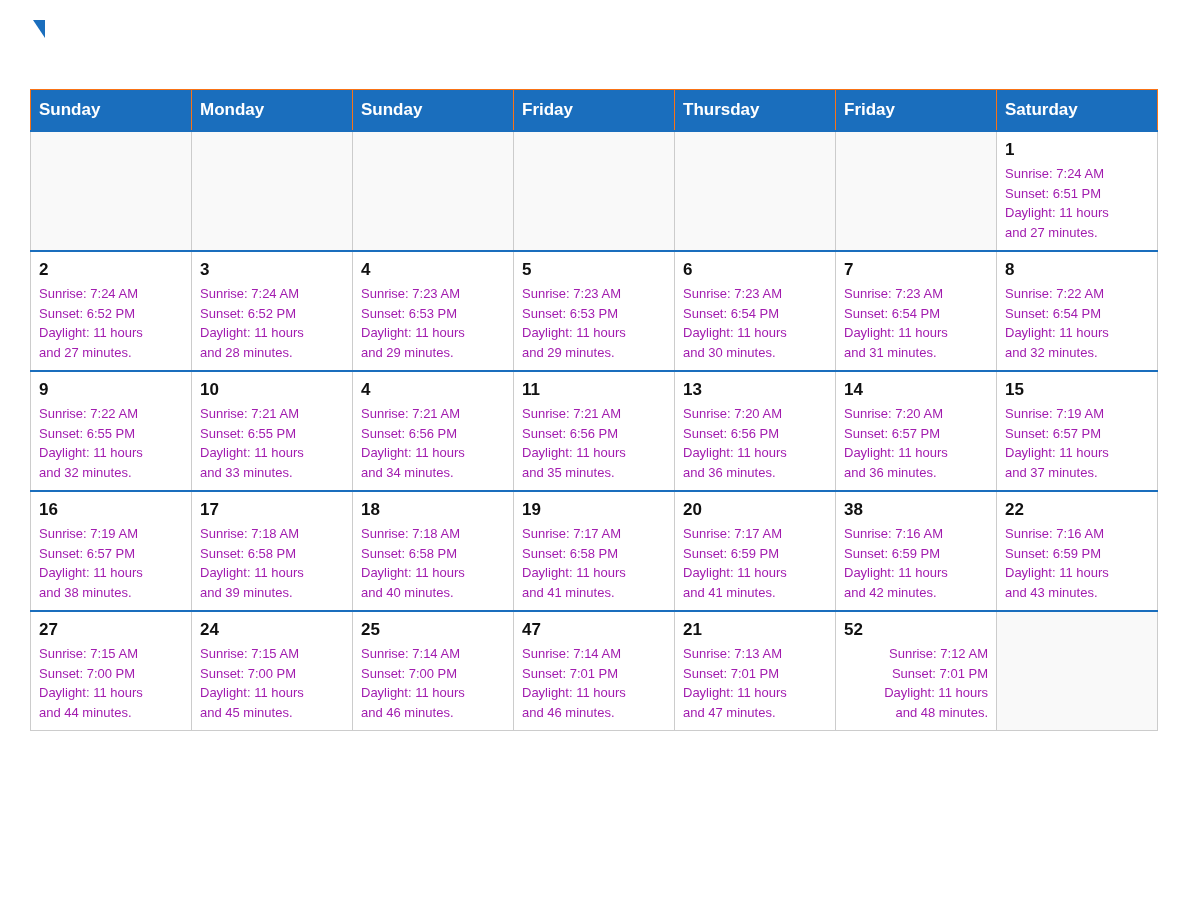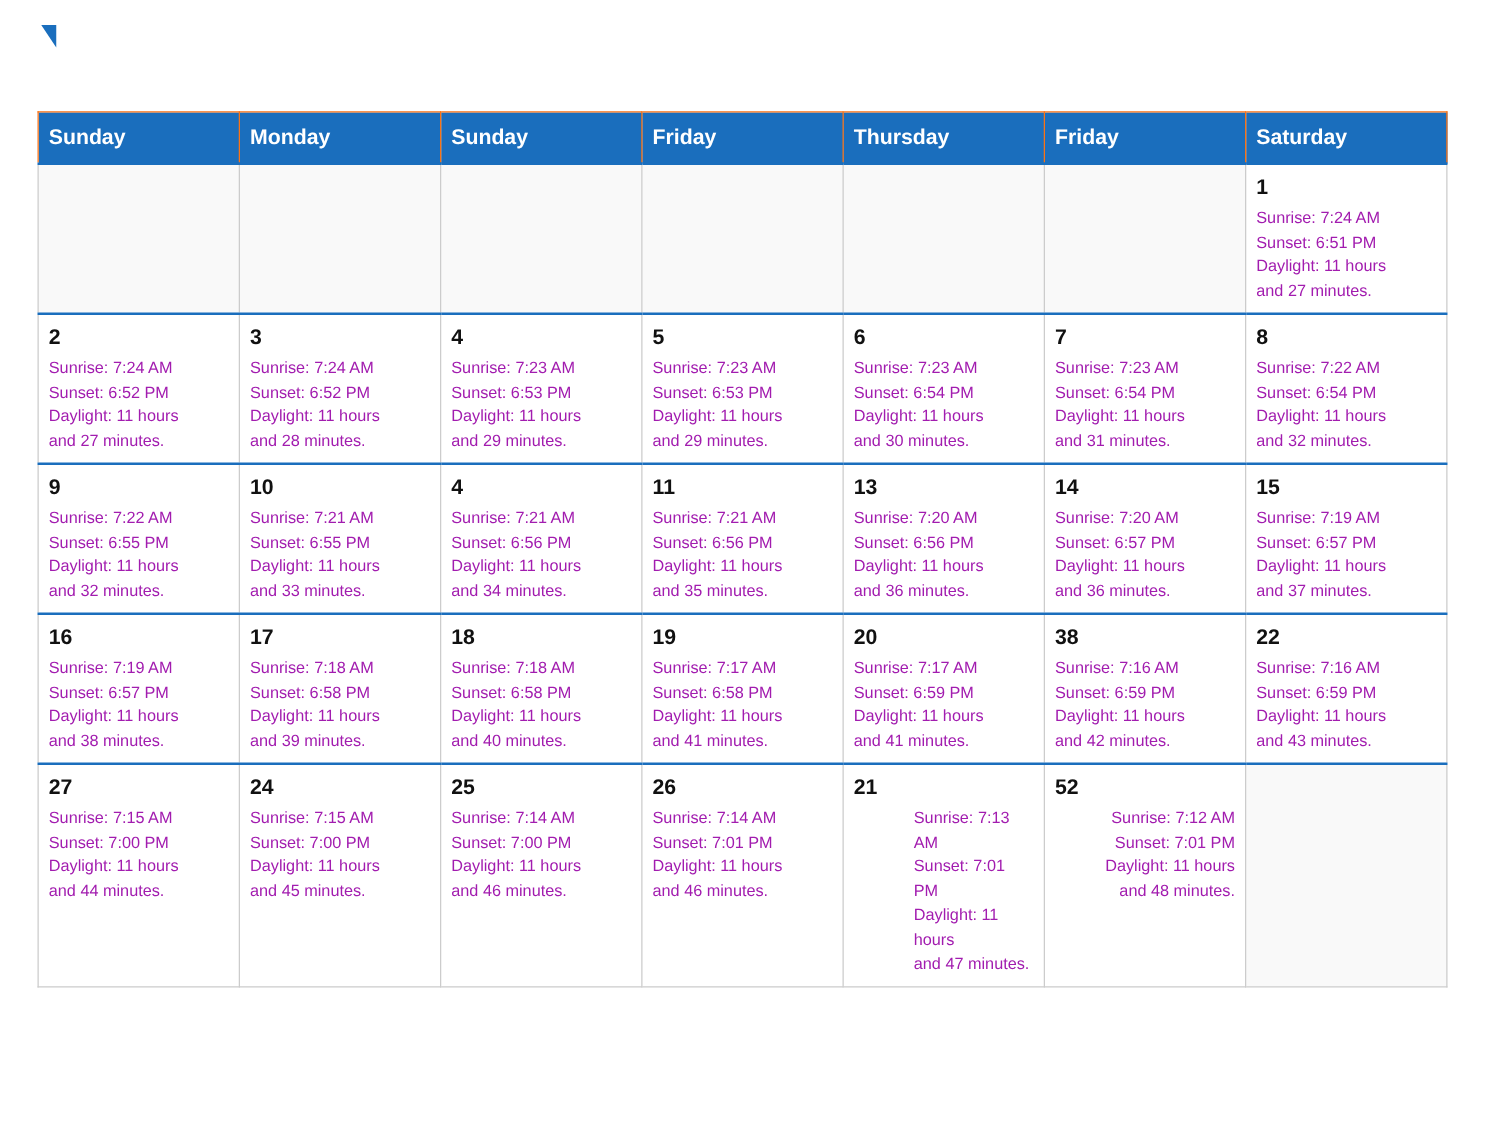--- a/index.html
+++ b/index.html
@@ -320,29 +320,29 @@
 and 45 minutes.</div>
         </td>
         <td>
           <span class="day-num">25</span>
           <div class="day-info" style="white-space: pre-line;">Sunrise: 7:14 AM
 Sunset: 7:00 PM
 Daylight: 11 hours
 and 46 minutes.</div>
         </td>
         <td>
-          <span class="day-num">26</span>
+          <span class="day-num">47</span>
           <div class="day-info" style="white-space: pre-line;">Sunrise: 7:14 AM
 Sunset: 7:01 PM
 Daylight: 11 hours
 and 46 minutes.</div>
         </td>
         <td>
           <span class="day-num">21</span>
-          <div class="day-info" style="white-space: pre-line; margin-left: 48px;">Sunrise: 7:13 AM
+          <div class="day-info" style="white-space: pre-line;">Sunrise: 7:13 AM
 Sunset: 7:01 PM
 Daylight: 11 hours
 and 47 minutes.</div>
         </td>
         <td>
           <span class="day-num">52</span>
           <div class="day-info" style="white-space: pre-line; text-align: right;">Sunrise: 7:12 AM
 Sunset: 7:01 PM
 Daylight: 11 hours
 and 48 minutes.</div>

